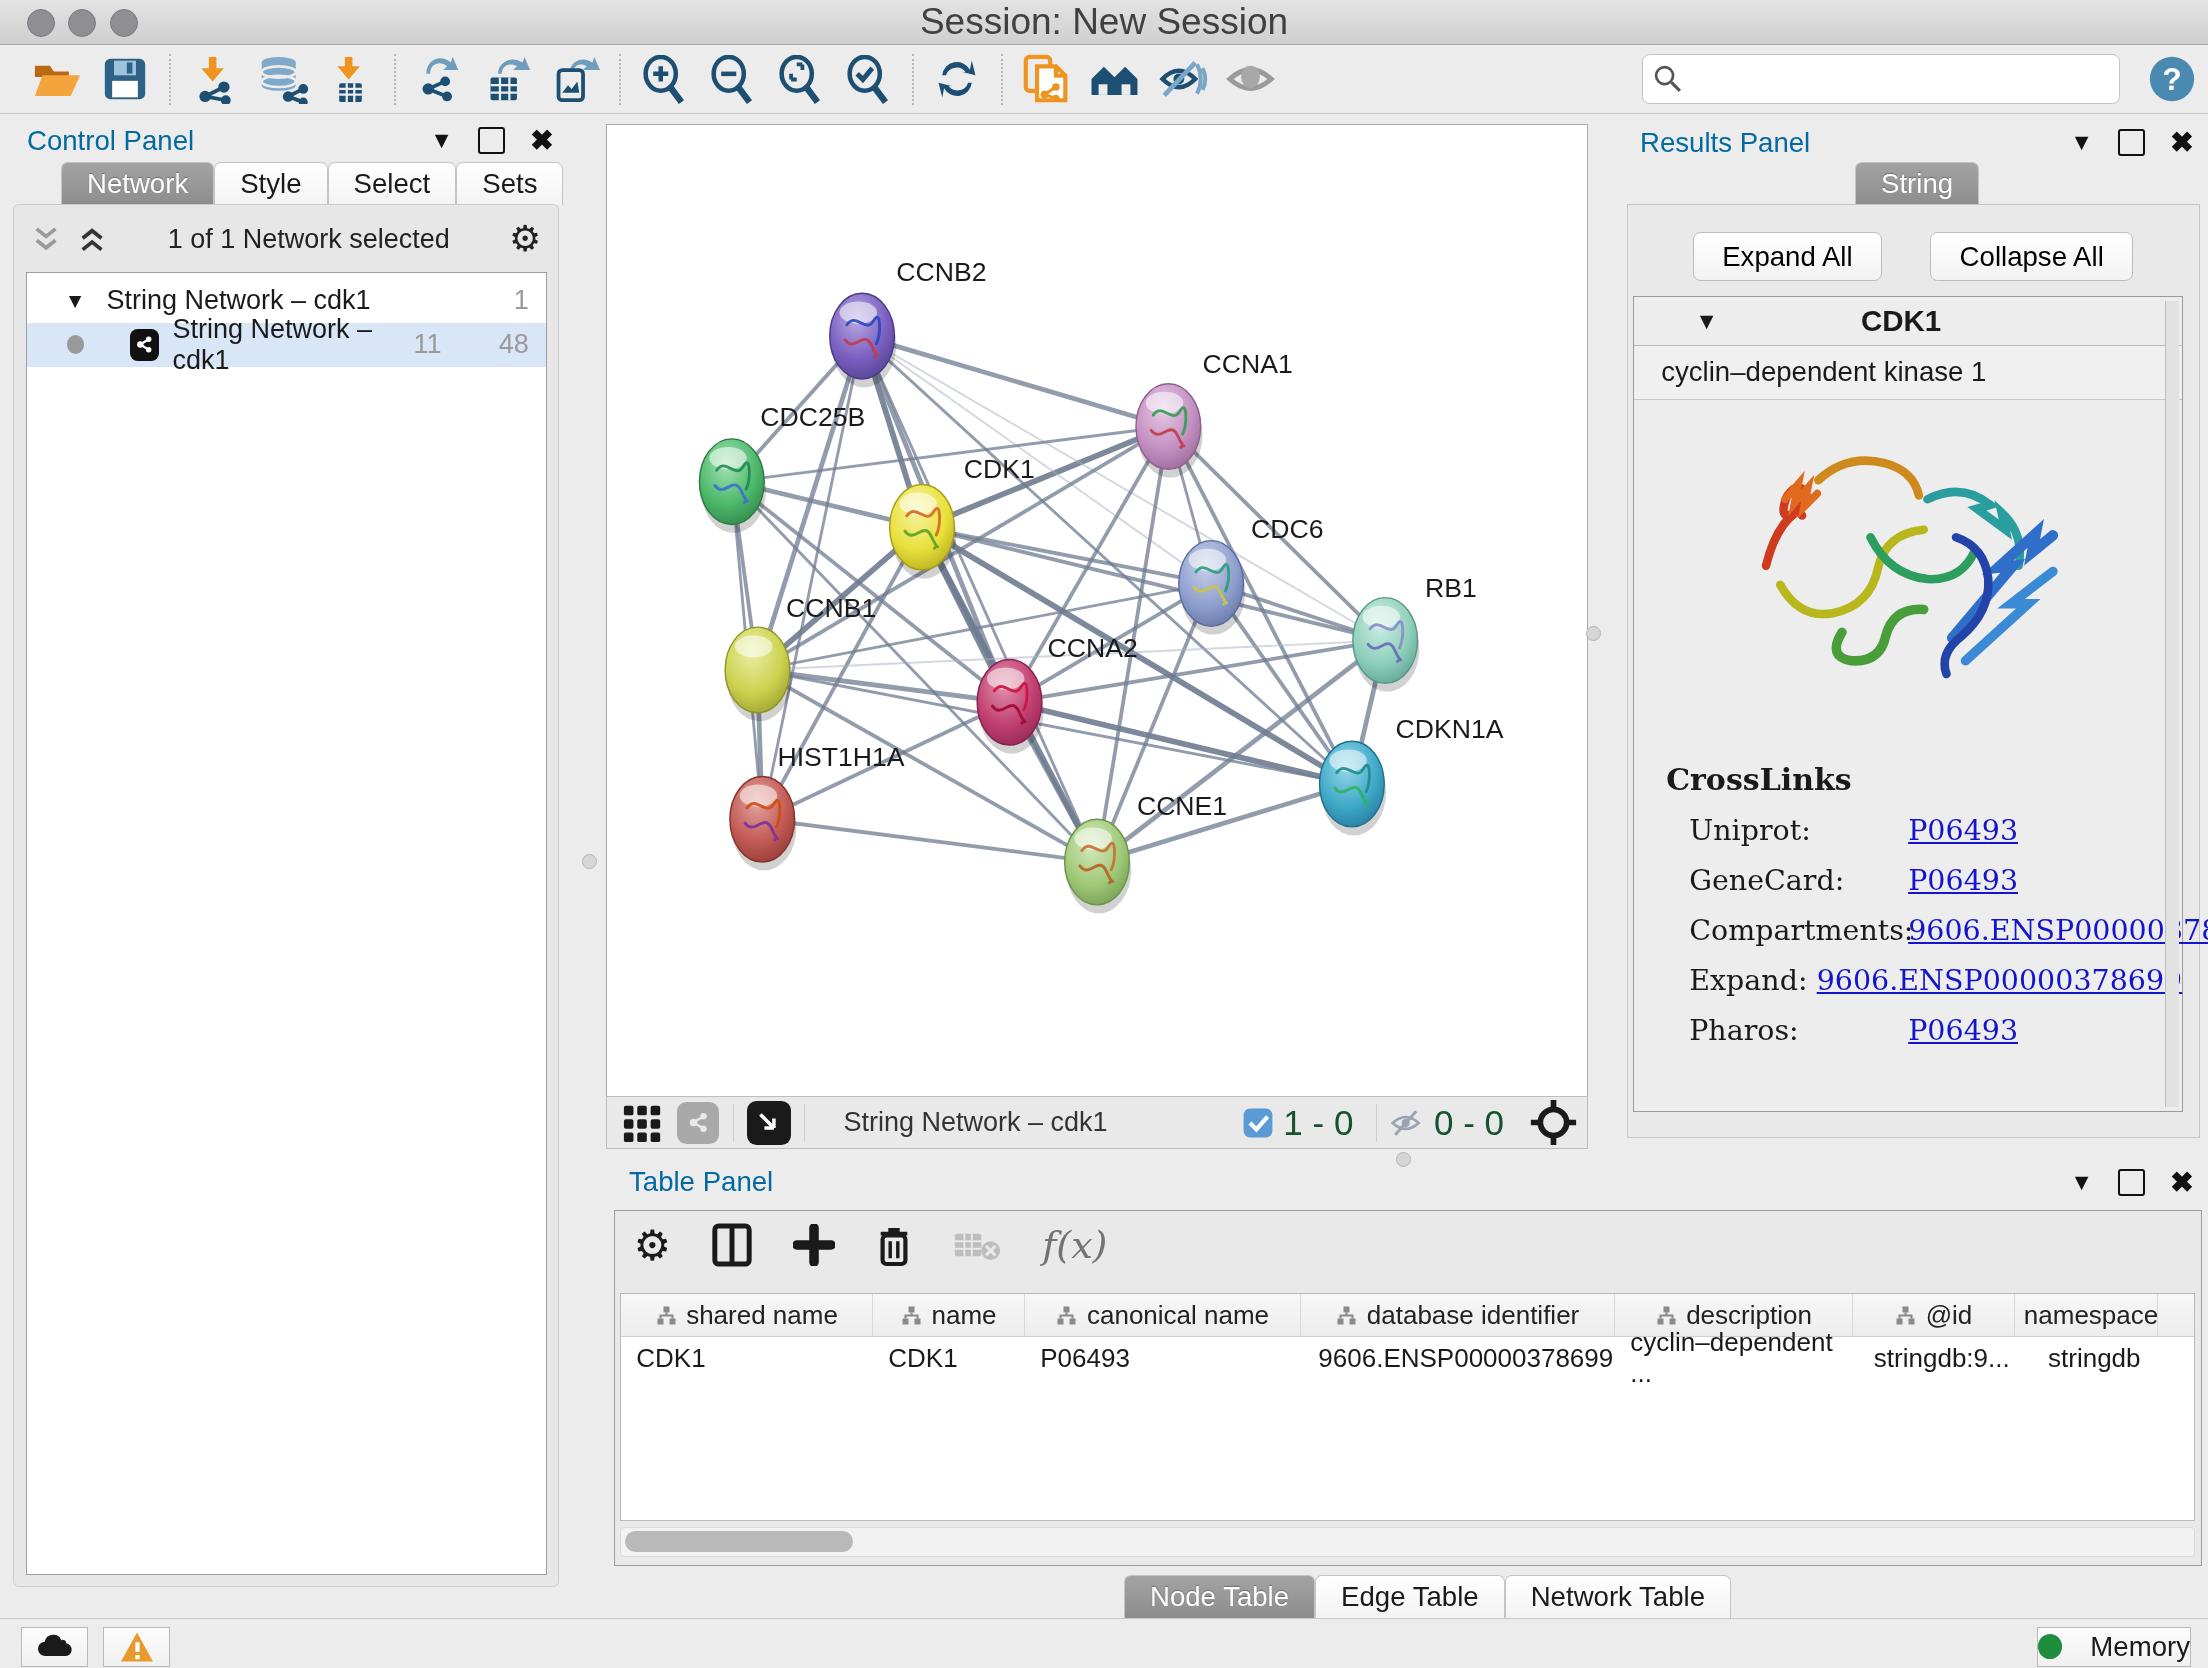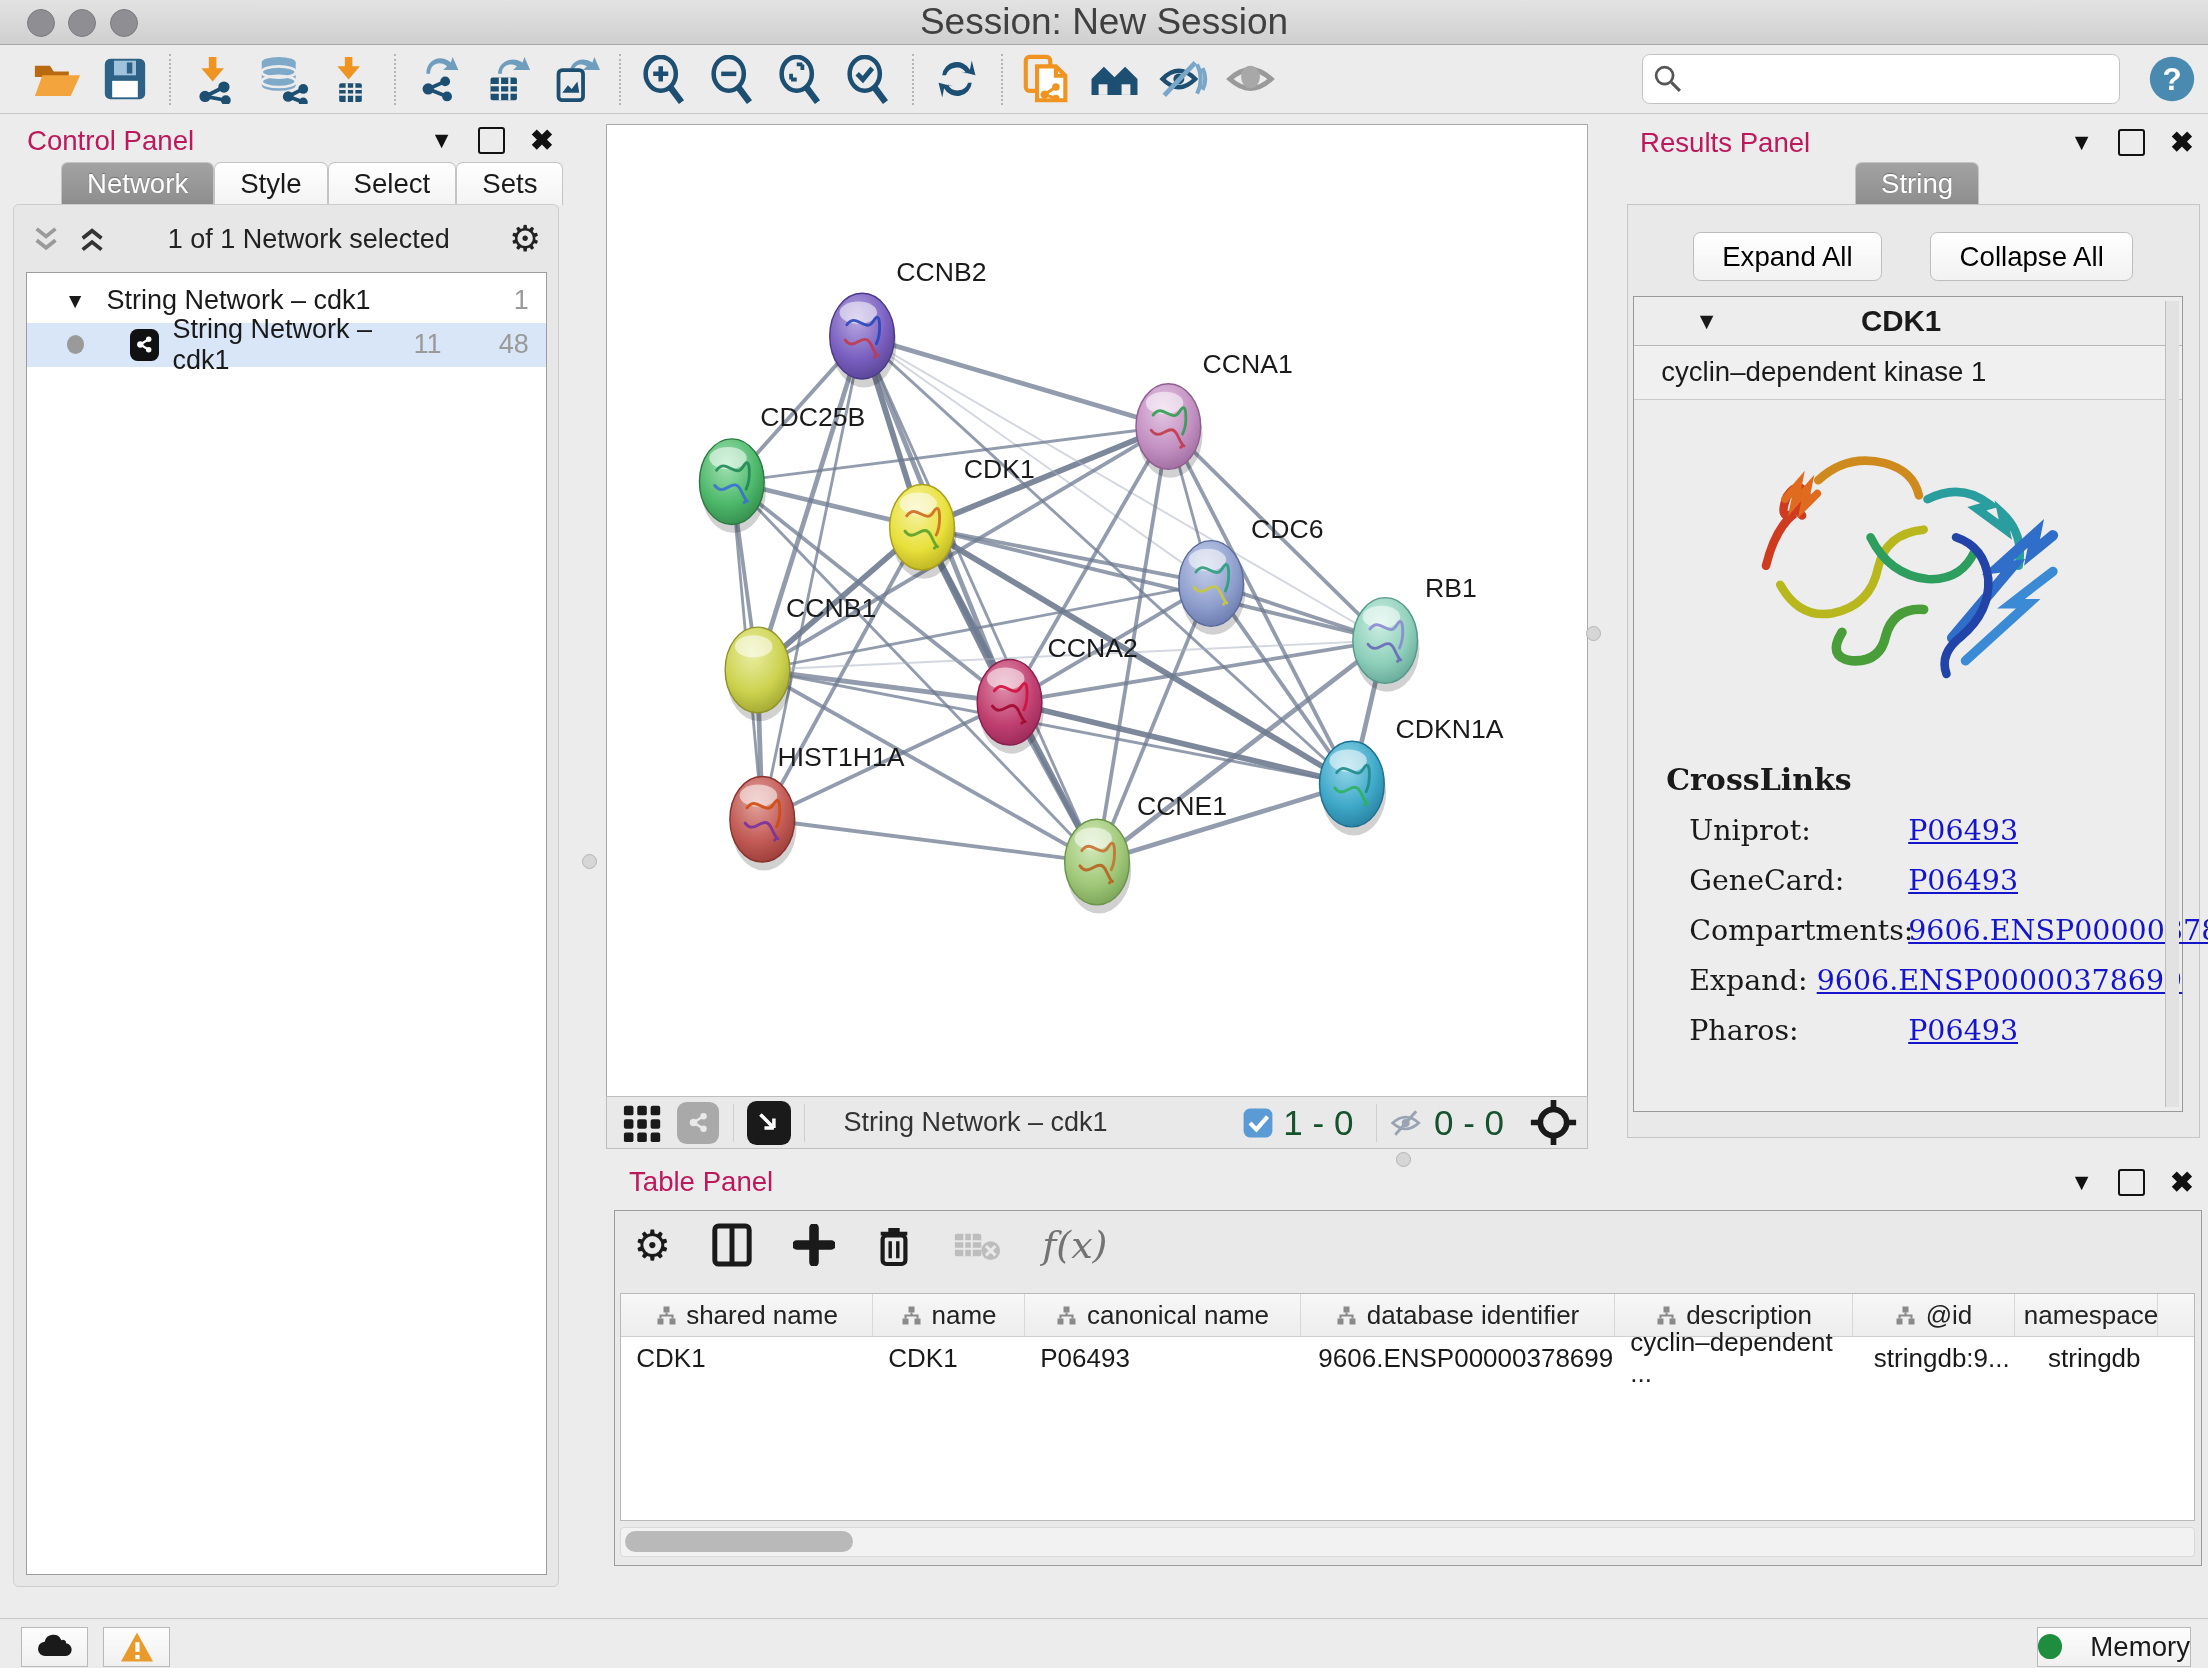--- a/index.html
+++ b/index.html
@@ -17,21 +17,21 @@
   #toolbar{left:0;top:45px;width:2208px;height:68px;background:#ececec;
     border-bottom:1.9px solid #c6c6c6;display:flex;align-items:center;}
   .tbtn{width:68px;height:61px;display:flex;align-items:center;justify-content:center;
     background:none;border:none;padding:0;cursor:default;}
   .tsep{width:0;height:51px;border-left:2.9px dotted #b5b5b5;margin:0 9.5px;}
   #search-wrap{position:absolute;left:1642px;top:8.6px;width:476px;height:48px;background:#fff;
     border:1.9px solid #c2c2c2;border-radius:7.6px;display:flex;align-items:center;}
   #search-input{border:none;outline:none;font-size:25px;flex:1;background:transparent;
     font-family:"Liberation Sans",sans-serif;}
   
-  .panel-title{font-size:27.6px;color:#be185d;}
+  .panel-title{font-size:27.6px;color:#0369a1;}
   .win-icons{display:flex;align-items:center;gap:25px;}
   .tri{font-size:23px;color:#111;}
   .sq{width:23px;height:23px;border:2.9px solid #111;border-radius:2.9px;}
   .xx{font-size:28.5px;font-weight:bold;color:#111;}
   .tab{height:42px;line-height:42px;padding:0 25px;background:linear-gradient(#fff,#f3f3f3);
     border:1px solid #c4c4c4;border-bottom:none;border-radius:6.7px 6.7px 0 0;font-size:27.6px;text-align:center;}
   .tab.active{background:linear-gradient(#a3a3a3,#8d8d8d);color:#fff;text-shadow:0 -1px 1px #6e6e6e;}
   .btn{background:linear-gradient(#ffffff,#f2f2f2);border:1px solid #bdbdbd;border-radius:7.6px;
     font-size:27.6px;padding:7.6px 28.5px;font-family:"Liberation Sans",sans-serif;}
   
@@ -739,20 +739,25 @@
           <div class="cell" style="width: 314px; justify-content: center;">9606.ENSP00000378699</div>
           <div class="cell" style="width: 238px; justify-content: center;">cyclin–dependent ...</div>
           <div class="cell" style="width: 162px; justify-content: center;">stringdb:9...</div>
           <div class="cell" style="width: 143px; justify-content: center;">stringdb</div>
         </div>
     </div>
     <div id="tp-hscroll">
       <div id="tp-hthumb"></div>
     </div>
   </div>
+  <div id="tp-tabs">
+    <div class="tab active">Node Table</div>
+    <div class="tab">Edge Table</div>
+    <div class="tab">Network Table</div>
+  </div>
 </div>
 
 <div id="statusbar" class="abs">
   <div class="sb-btn" style="left:21px;width:65px">
     <svg width="38" height="27" viewBox="0 0 24 16">
       <path d="M6 14 a4.5 4.5 0 0 1 -.5-9 a5.5 5.5 0 0 1 10.5-1 a2 2 0 0 1 3 2 a3.6 3.6 0 0 1 -1 8z" fill="#1a1a1a"></path>
     </svg>
   </div>
   <div class="sb-btn" style="left:103px;width:65px">
     <svg width="36" height="32" viewBox="0 0 22 20">

